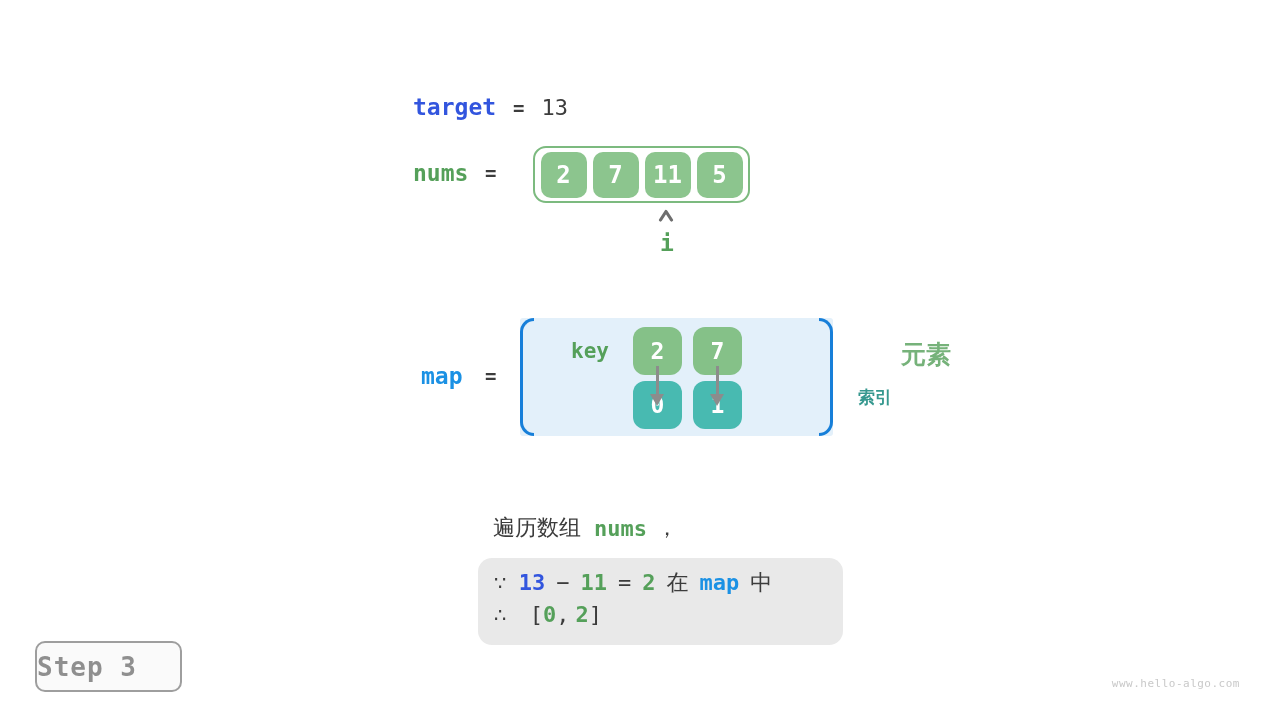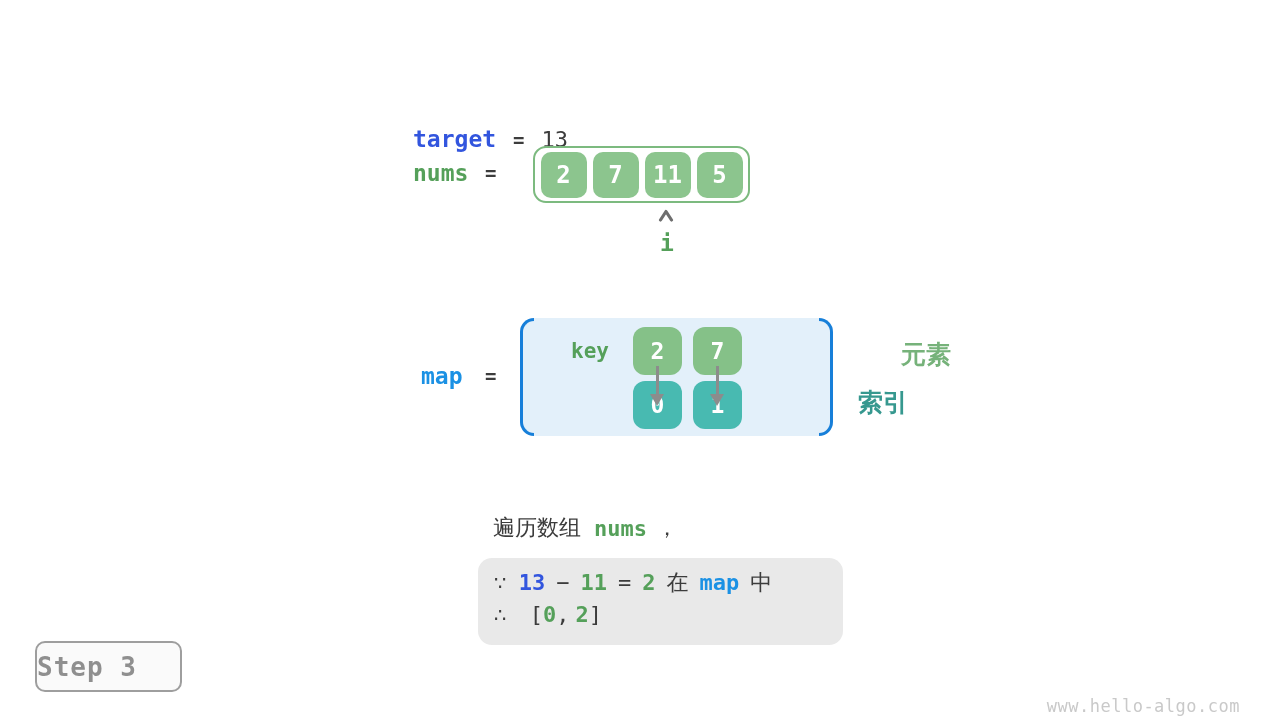--- a/index.html
+++ b/index.html
@@ -4,21 +4,21 @@
 <style>
   html,body{margin:0;padding:0;}
   body{
     width:1280px;height:720px;background:#ffffff;position:relative;overflow:hidden;
     font-family:"DejaVu Sans",sans-serif;color:#3C3C3C;
   }
   .abs{position:absolute;}
   .mono{font-family:"DejaVu Sans Mono",monospace;}
 
   
-  .target-row{left:413px;top:94px;display:flex;align-items:baseline;margin-top:32px;}
+  .target-row{left:413px;top:94px;display:flex;align-items:baseline;}
   .target-label{font-size:23px;color:#3255DE;font-weight:bold;}
   .eq{font-size:19px;font-weight:bold;color:#3C3C3C;}
   .target-row .eq{margin-left:17px;}
   .target-value{font-size:22px;color:#3C3C3C;margin-left:17px;}
 
   
   .nums-label{left:413px;top:160px;font-size:23px;color:#55A05A;font-weight:bold;}
   .nums-eq{left:485px;top:162px;}
   .nums-array{
     left:533px;top:146px;width:217px;height:57px;box-sizing:border-box;
@@ -31,21 +31,21 @@
     color:#ffffff;font-size:24px;font-weight:bold;
   }
   .pointer-caret{left:658px;top:207px;}
   .pointer-label{left:659px;top:230px;font-size:23px;color:#55A05A;font-weight:bold;width:16px;text-align:center;}
 
   
   .map-label{left:421px;top:363px;font-size:23px;color:#1B91E4;font-weight:bold;}
   .map-eq{left:485px;top:365px;}
   .map-box{
     left:520px;top:318px;width:313px;height:118px;
-    background:#E3F0FA;border-radius:16px;
+    background:#E3F0FA;border-radius:3px;
   }
   .map-box::before,.map-box::after{
     content:"";position:absolute;top:0;bottom:0;width:14px;box-sizing:border-box;
   }
   .map-box::before{left:0;border:3px solid #177FD9;border-right:none;border-radius:16px 0 0 16px;}
   .map-box::after{right:0;border:3px solid #177FD9;border-left:none;border-radius:0 16px 16px 0;}
   .map-key-label{left:15px;top:9px;width:110px;height:48px;line-height:48px;text-align:center;
     font-size:21px;font-weight:bold;color:#55A05A;}
   .map-value-label{left:15px;top:63px;width:110px;height:48px;line-height:48px;text-align:center;
     font-size:21px;font-weight:bold;color:#36988F;}
@@ -56,21 +56,21 @@
   }
   .kcell{top:9px;background:#85C188;}
   .vcell{top:63px;background:#48BAB1;}
   .col1{left:113px;} .col2{left:173px;}
   .map-arrow{position:absolute;top:48px;width:15px;height:42px;}
   .map-arrow .shaft{position:absolute;left:6px;top:0;width:3px;height:29px;background:#8C8C8C;}
   .map-arrow .head{position:absolute;left:0;top:28px;width:0;height:0;
     border-left:7.5px solid transparent;border-right:7.5px solid transparent;border-top:12px solid #8C8C8C;}
   .arrow1{left:130px;} .arrow2{left:190px;}
   .side-element{left:858px;top:338px;font-size:25px;font-weight:bold;color:#76B27A;margin-left:43px;}
-  .side-index{left:858px;top:386px;font-size:25px;font-weight:bold;color:#36988F;}
+  .side-index{left:858px;top:386px;font-size:17px;font-weight:bold;color:#36988F;}
 
   
   .caption{left:493px;top:513px;display:flex;align-items:center;font-size:22px;color:#3C3C3C;}
   .caption .code{color:#55A05A;font-weight:bold;margin:0 9px 0 13px;}
 
   
   .conclusion{
     left:478px;top:558px;width:365px;height:87px;box-sizing:border-box;
     background:#E9E9E9;border-radius:14px;padding:10px 0 0 16px;
   }
@@ -82,21 +82,21 @@
   .cline .sp{margin-left:11px;}
   .cline .sp-s{margin-left:6px;}
 
   
   .step-box{
     left:35px;top:641px;width:147px;height:51px;box-sizing:border-box;
     background:#FAFAFA;border:2px solid #9E9E9E;border-radius:10px;
     display:flex;align-items:center;justify-content:flex-start;
   }
   .step-text{font-size:26px;font-weight:bold;color:#8F8F8F;letter-spacing:1px;}
-  .watermark{right:40px;top:696px;font-size:17px;color:#C9C9C9;letter-spacing:0.5px;}
+  .watermark{right:40px;top:677px;font-size:11px;color:#C9C9C9;letter-spacing:0.5px;}
 </style>
 </head>
 <body>
 
 <div class="abs target-row">
   <span class="mono target-label">target</span>
   <span class="mono eq">=</span>
   <span class="mono target-value">13</span>
 </div>
 

